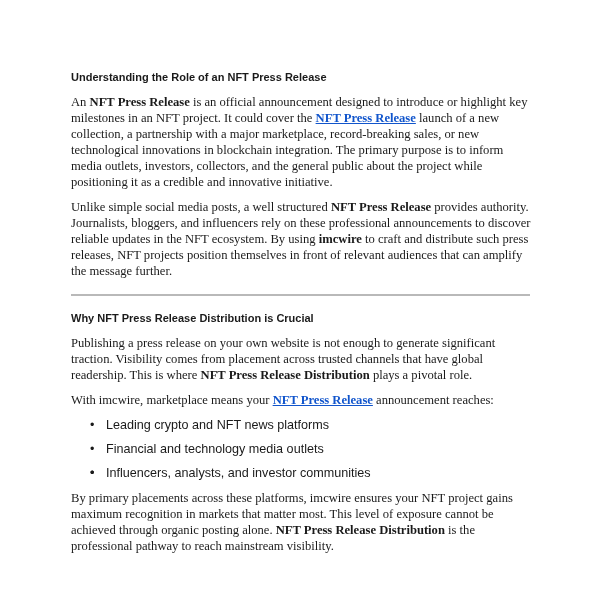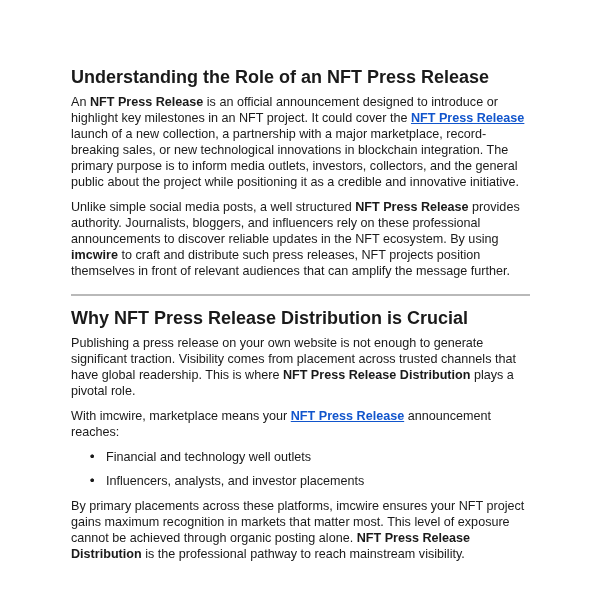--- a/index.html
+++ b/index.html
@@ -17,27 +17,28 @@
     }
     .page {
       position: absolute;
       left: 71px;
       top: 69px;
       width: 462px;
       font-size: 12.6px;
       line-height: 16px;
     }
     h2 {
-      font-size: 18px;
+      font-size: 11px;
       font-weight: bold;
       margin: 0 0 9px 0;
       line-height: 16px;
     }
     p {
       margin: 0 0 9px 0;
+      font-family: Liberation Serif, serif;
     }
     b { font-weight: bold; }
     a {
       color: #1155cc;
       text-decoration: underline;
       font-weight: bold;
     }
     .divider {
       border: none;
       border-top: 2px solid #b9b9b9;
@@ -77,23 +78,23 @@
   <hr class="divider">
 
   <section class="sec2">
     <h2>Why NFT Press Release Distribution is Crucial</h2>
 
     <p><span>Publishing a press release on your own website is not enough to generate significant traction. Visibility comes from placement across trusted channels that have global readership. This is where </span><b>NFT Press Release Distribution</b><span> plays a pivotal role.</span></p>
 
     <p><span>With imcwire, marketplace means your </span><a href="#">NFT Press Release</a><span> announcement reaches:</span></p>
 
     <ul>
+      <li><span class="bullet">•</span><span>Leading crypto and NFT news platforms</span></li>
+      <li><span class="bullet">•</span><span>Financial and technology media outlets</span></li>
       <li><span class="bullet">•</span></li>
-      <li><span class="bullet">•</span><span>Financial and technology well outlets</span></li>
-      <li><span class="bullet">•</span></li>
-      <li><span class="bullet">•</span><span>Influencers, analysts, and investor placements</span></li>
+      <li><span class="bullet">•</span><span>Influencers, analysts, and investor communities</span></li>
     </ul>
 
     <p><span>By primary placements across these platforms, imcwire ensures your NFT project gains maximum recognition in markets that matter most. This level of exposure cannot be achieved through organic posting alone. </span><b>NFT Press Release Distribution</b><span> is the professional pathway to reach mainstream visibility.</span></p>
 
   </section>
 
 </div>
 
 </body></html>

